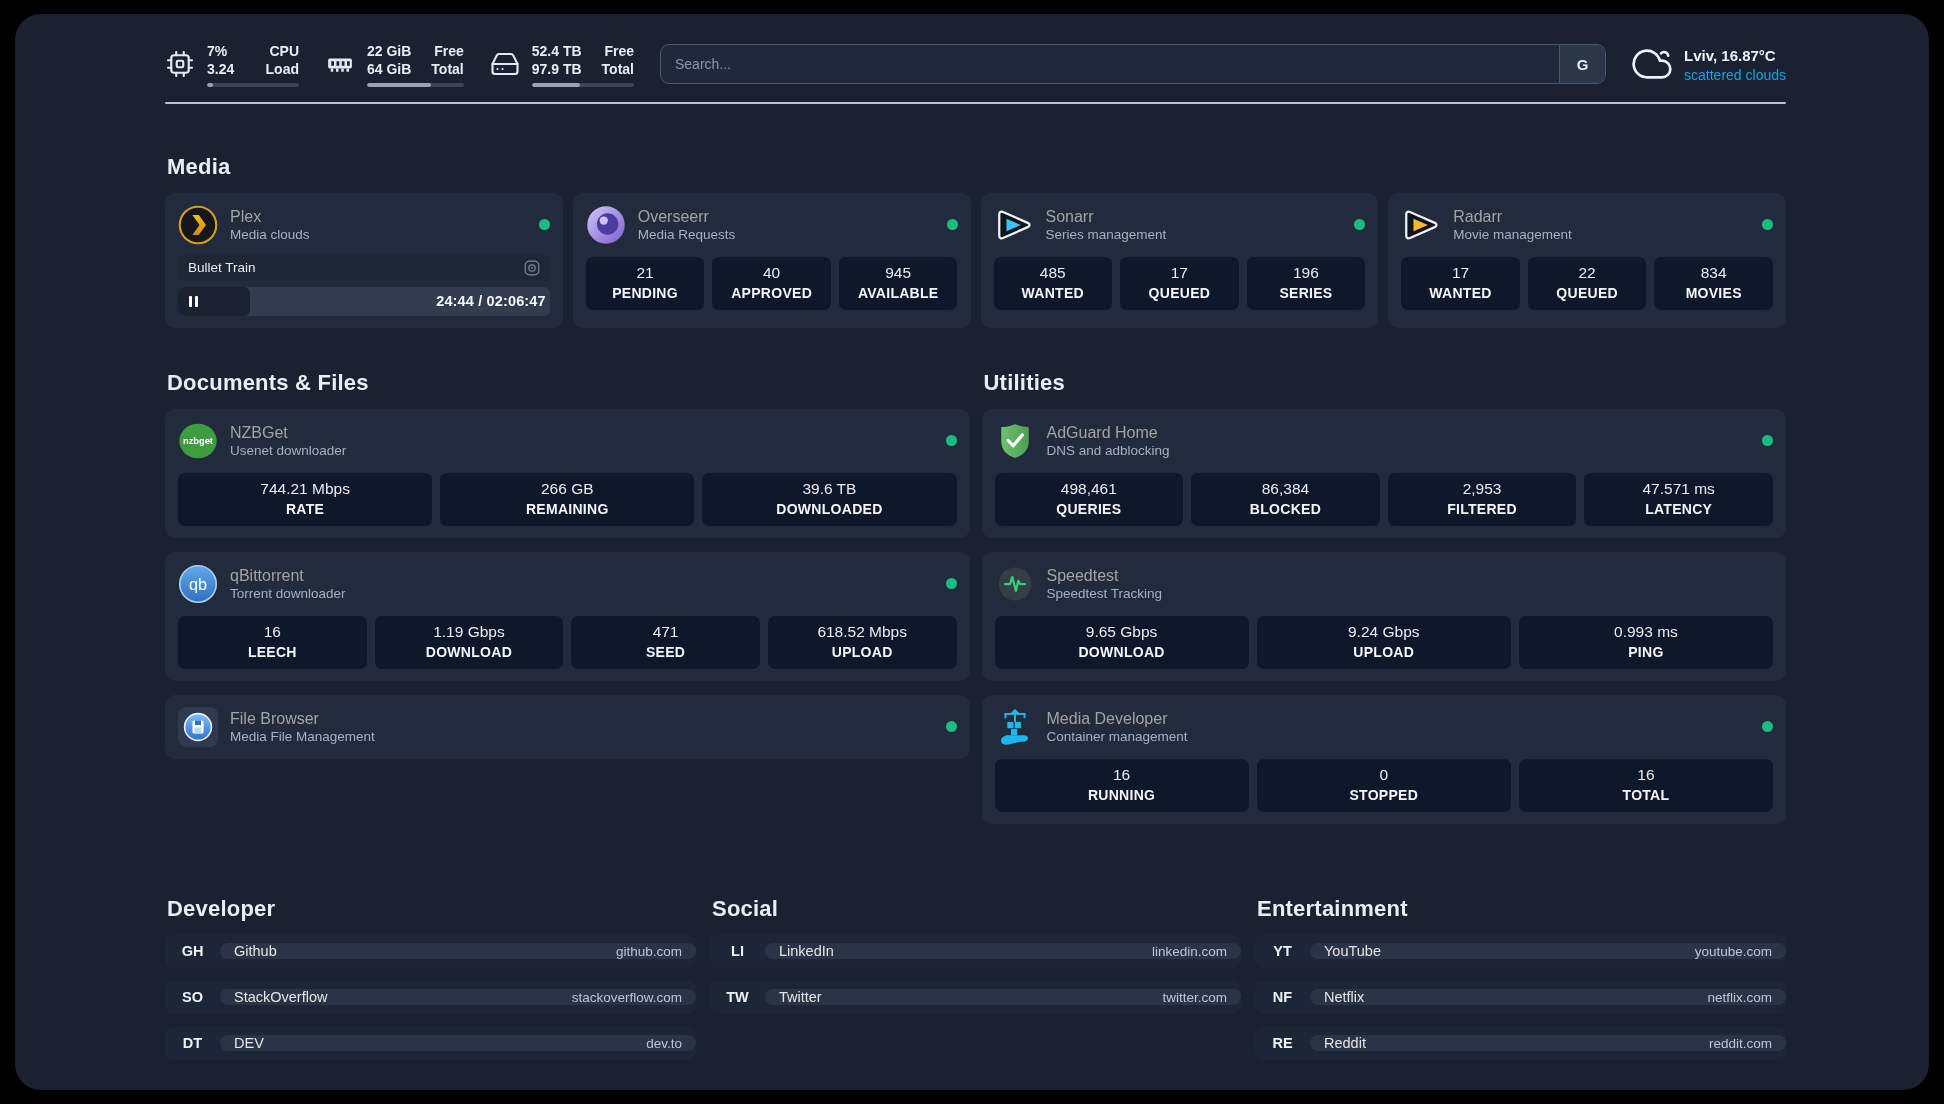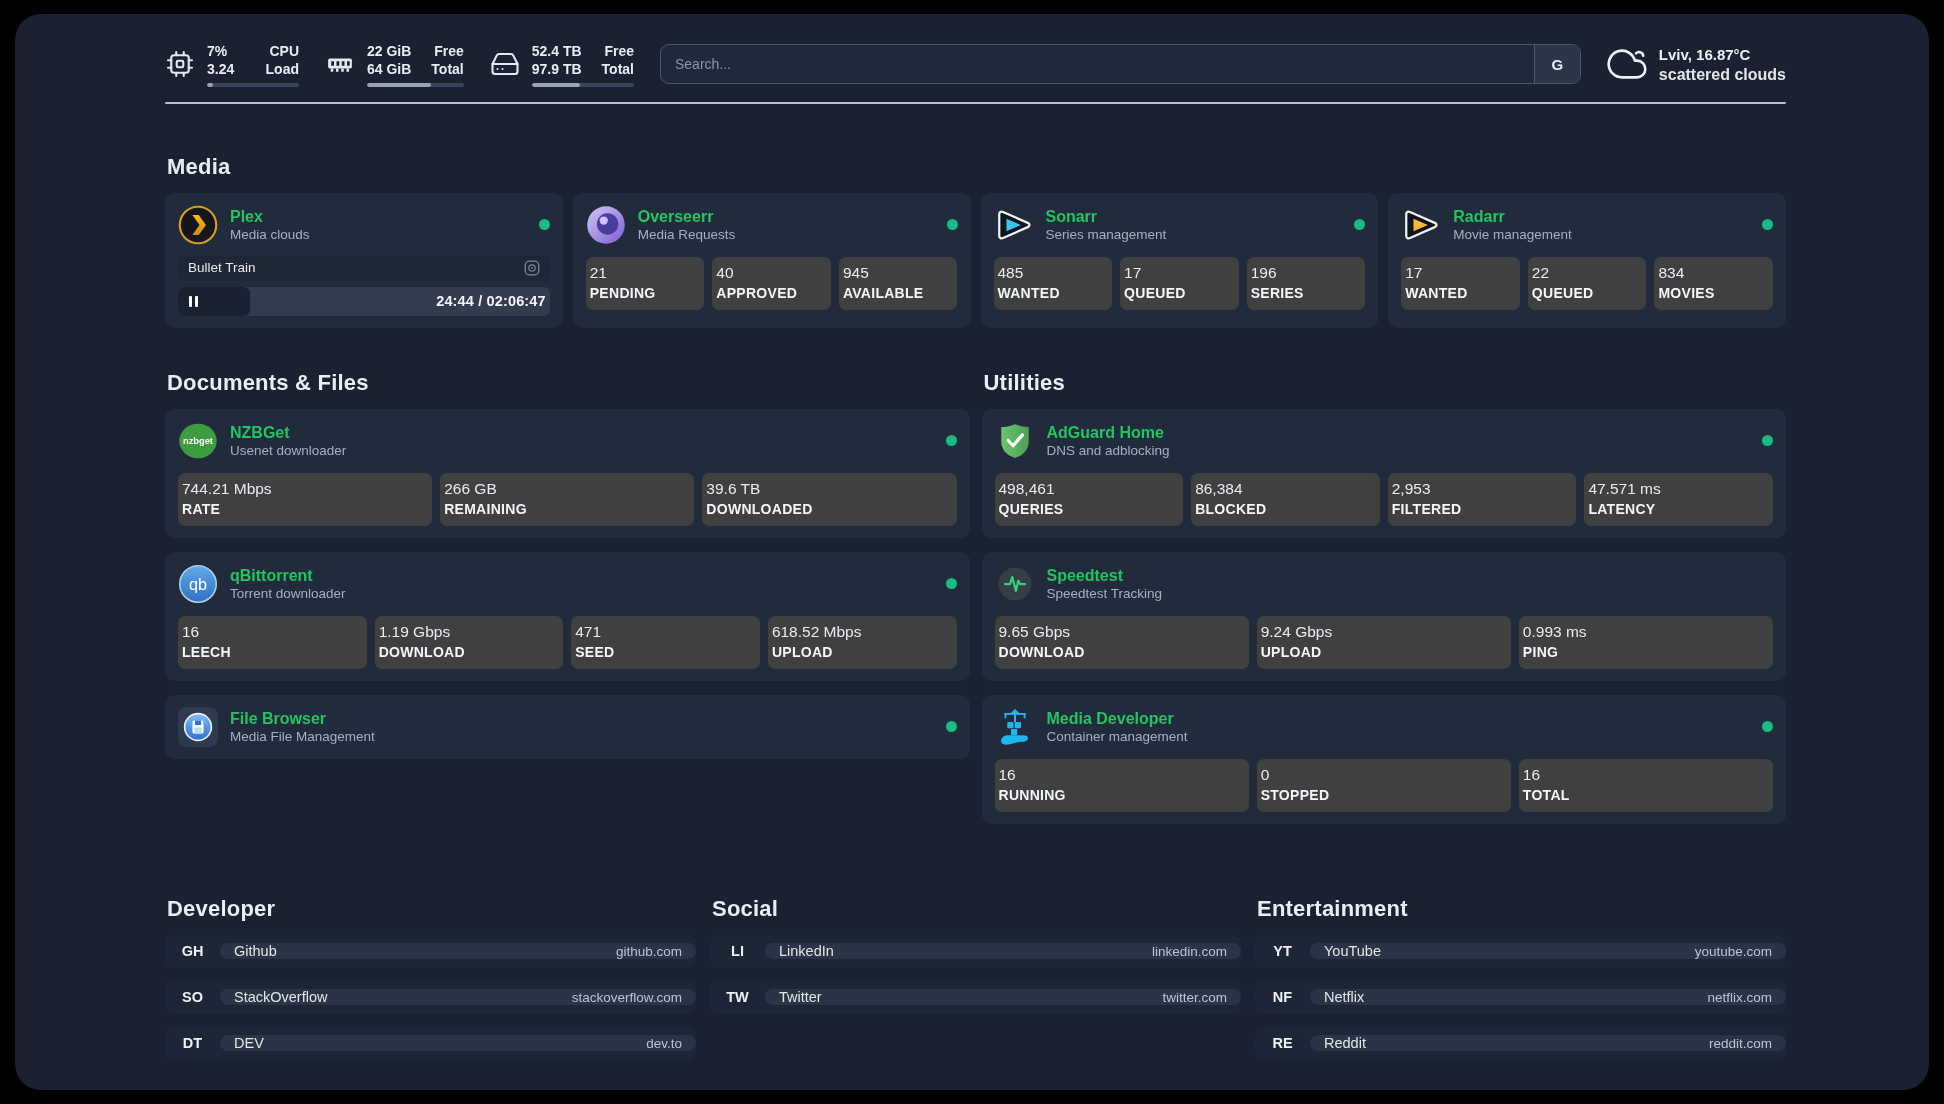--- a/index.html
+++ b/index.html
@@ -24,40 +24,40 @@
           border-radius:9px;overflow:hidden;margin:0 4px;}
   .search input{flex:1;background:transparent;border:none;outline:none;color:#c4b5fd;font-size:14px;
           padding:0 14px;font-family:inherit;}
   .search input::placeholder{color:#8d96a8;}
   .search-btn{width:46px;background:#2c3649;color:#e8ecf3;font-weight:600;font-size:15px;border:none;
           border-left:1px solid #4b5574;cursor:pointer;font-family:inherit;}
 
   .weather{display:flex;align-items:center;gap:12px;}
   .weather-icon{color:#eef2f8;display:flex;}
   .weather-main{font-size:15px;font-weight:600;color:#eef1f6;line-height:1.35;}
-  .weather-sub{font-size:16px;color:#e5e5e5;font-weight:bold;}
+  .weather-sub{font-size:14px;color:#0ea5e9;}
 
   .divider{margin-top:15px;height:2px;background:#c3cbd7;border-radius:2px;opacity:.95;}
 
   
   .section-title{font-size:22px;font-weight:600;color:#eaeef4;margin:16px 0 13px 2px;letter-spacing:.01em;}
   .media-section{margin-top:50px;}
   .media-grid{display:grid;grid-template-columns:repeat(4,1fr);gap:10px;}
 
   .card{background:#222b3c;border-radius:10px;padding:12px 13px;box-sizing:border-box;}
   .card-head{display:flex;align-items:center;gap:12px;}
   .svc-icon{width:40px;height:40px;flex:none;display:flex;align-items:center;justify-content:center;}
   .icon-sq{width:40px;height:40px;border-radius:8px;background:#2f3a50;display:flex;align-items:center;justify-content:center;}
   .svc-titles{display:flex;flex-direction:column;gap:2px;}
-  .svc-title{font-size:16px;font-weight:700;color:#22c55e;line-height:1.1;}
+  .svc-title{font-size:16px;font-weight:400;color:#a3a3a3;line-height:1.1;}
   .svc-sub{font-size:13.5px;color:#a7b0bf;}
   .dot{width:11px;height:11px;border-radius:50%;background:#1abc84;margin-left:auto;flex:none;align-self:center;}
 
   .stats{display:flex;gap:8px;margin-top:12px;}
-  .stat{flex:1;background:#404040;border-radius:7px;padding:7px 4px 9px;}
+  .stat{flex:1;background:#0f172a;border-radius:7px;text-align:center;padding:7px 4px 9px;}
   .stat-value{font-size:15.5px;color:#e8ecf2;}
   .stat-label{font-size:14px;font-weight:700;color:#f3f6fa;margin-top:3px;letter-spacing:.02em;}
 
   
   .media-widget{margin-top:10px;}
   .mw-title{display:flex;align-items:center;justify-content:space-between;background:#1e2736;border-radius:6px;
             padding:5px 10px;font-size:13.5px;color:#e6eaf1;}
   .mw-bar{margin-top:6px;height:29px;background:#323c4e;border-radius:6px;position:relative;overflow:hidden;
           display:flex;align-items:center;}
   .mw-fill{position:absolute;left:0;top:0;bottom:0;background:#1a2231;border-radius:6px;}

